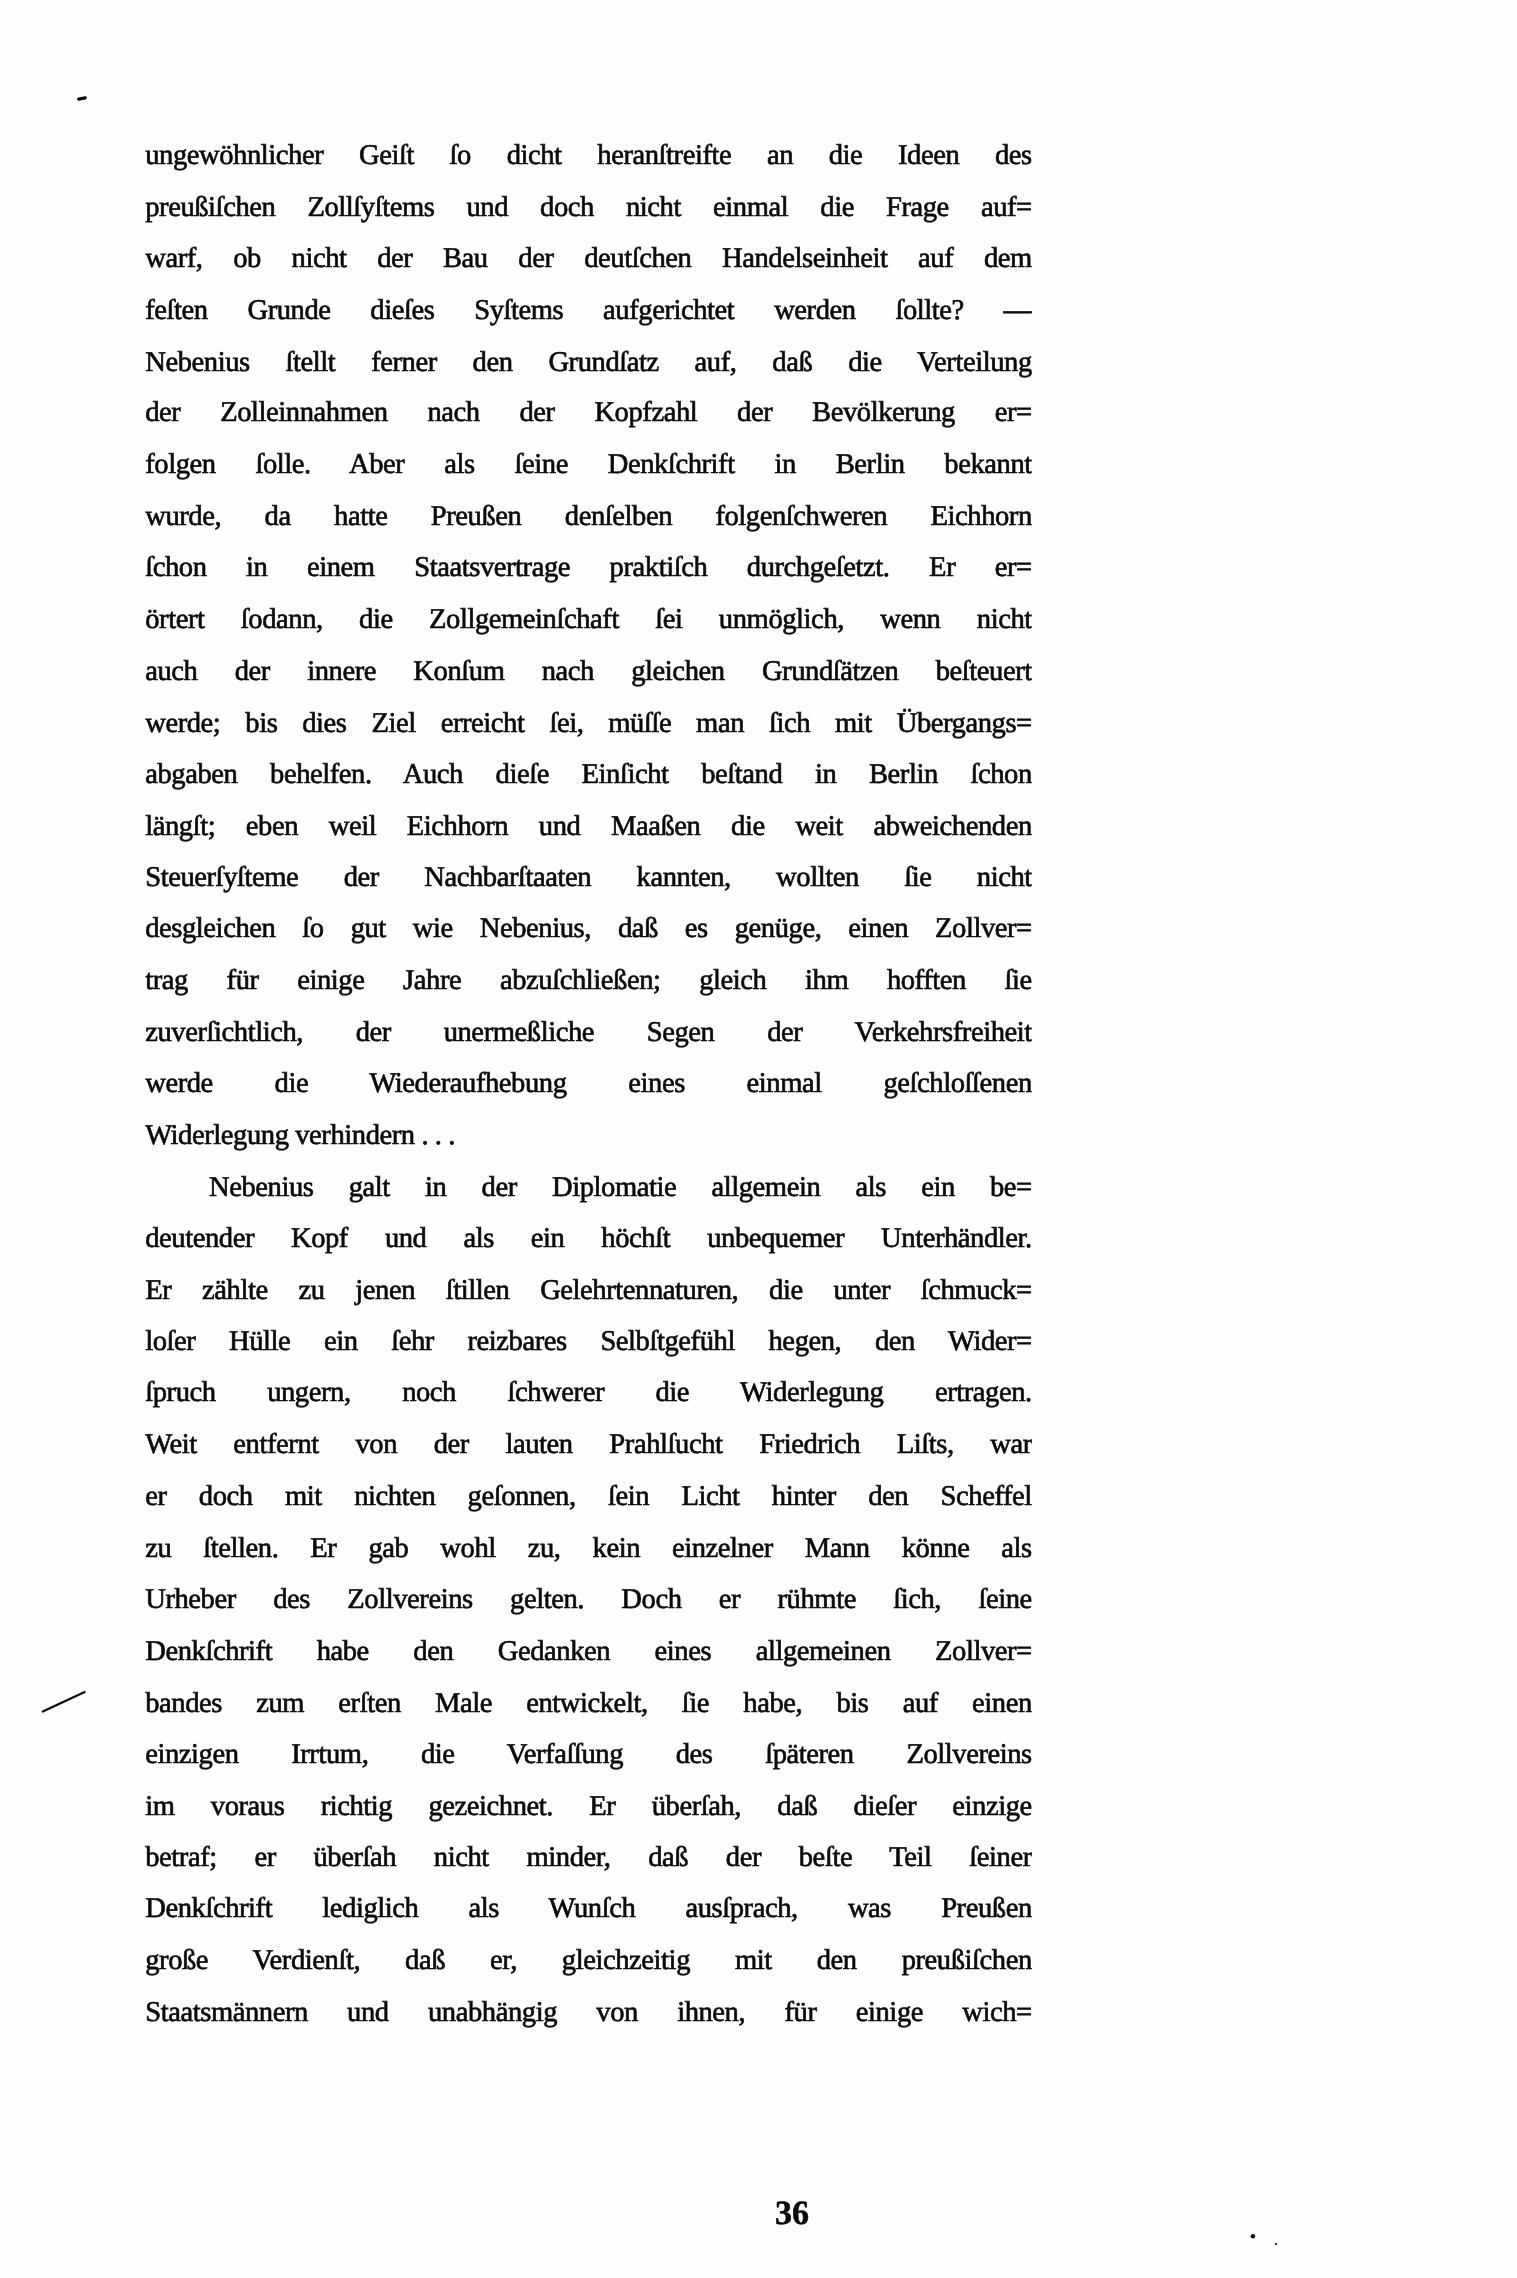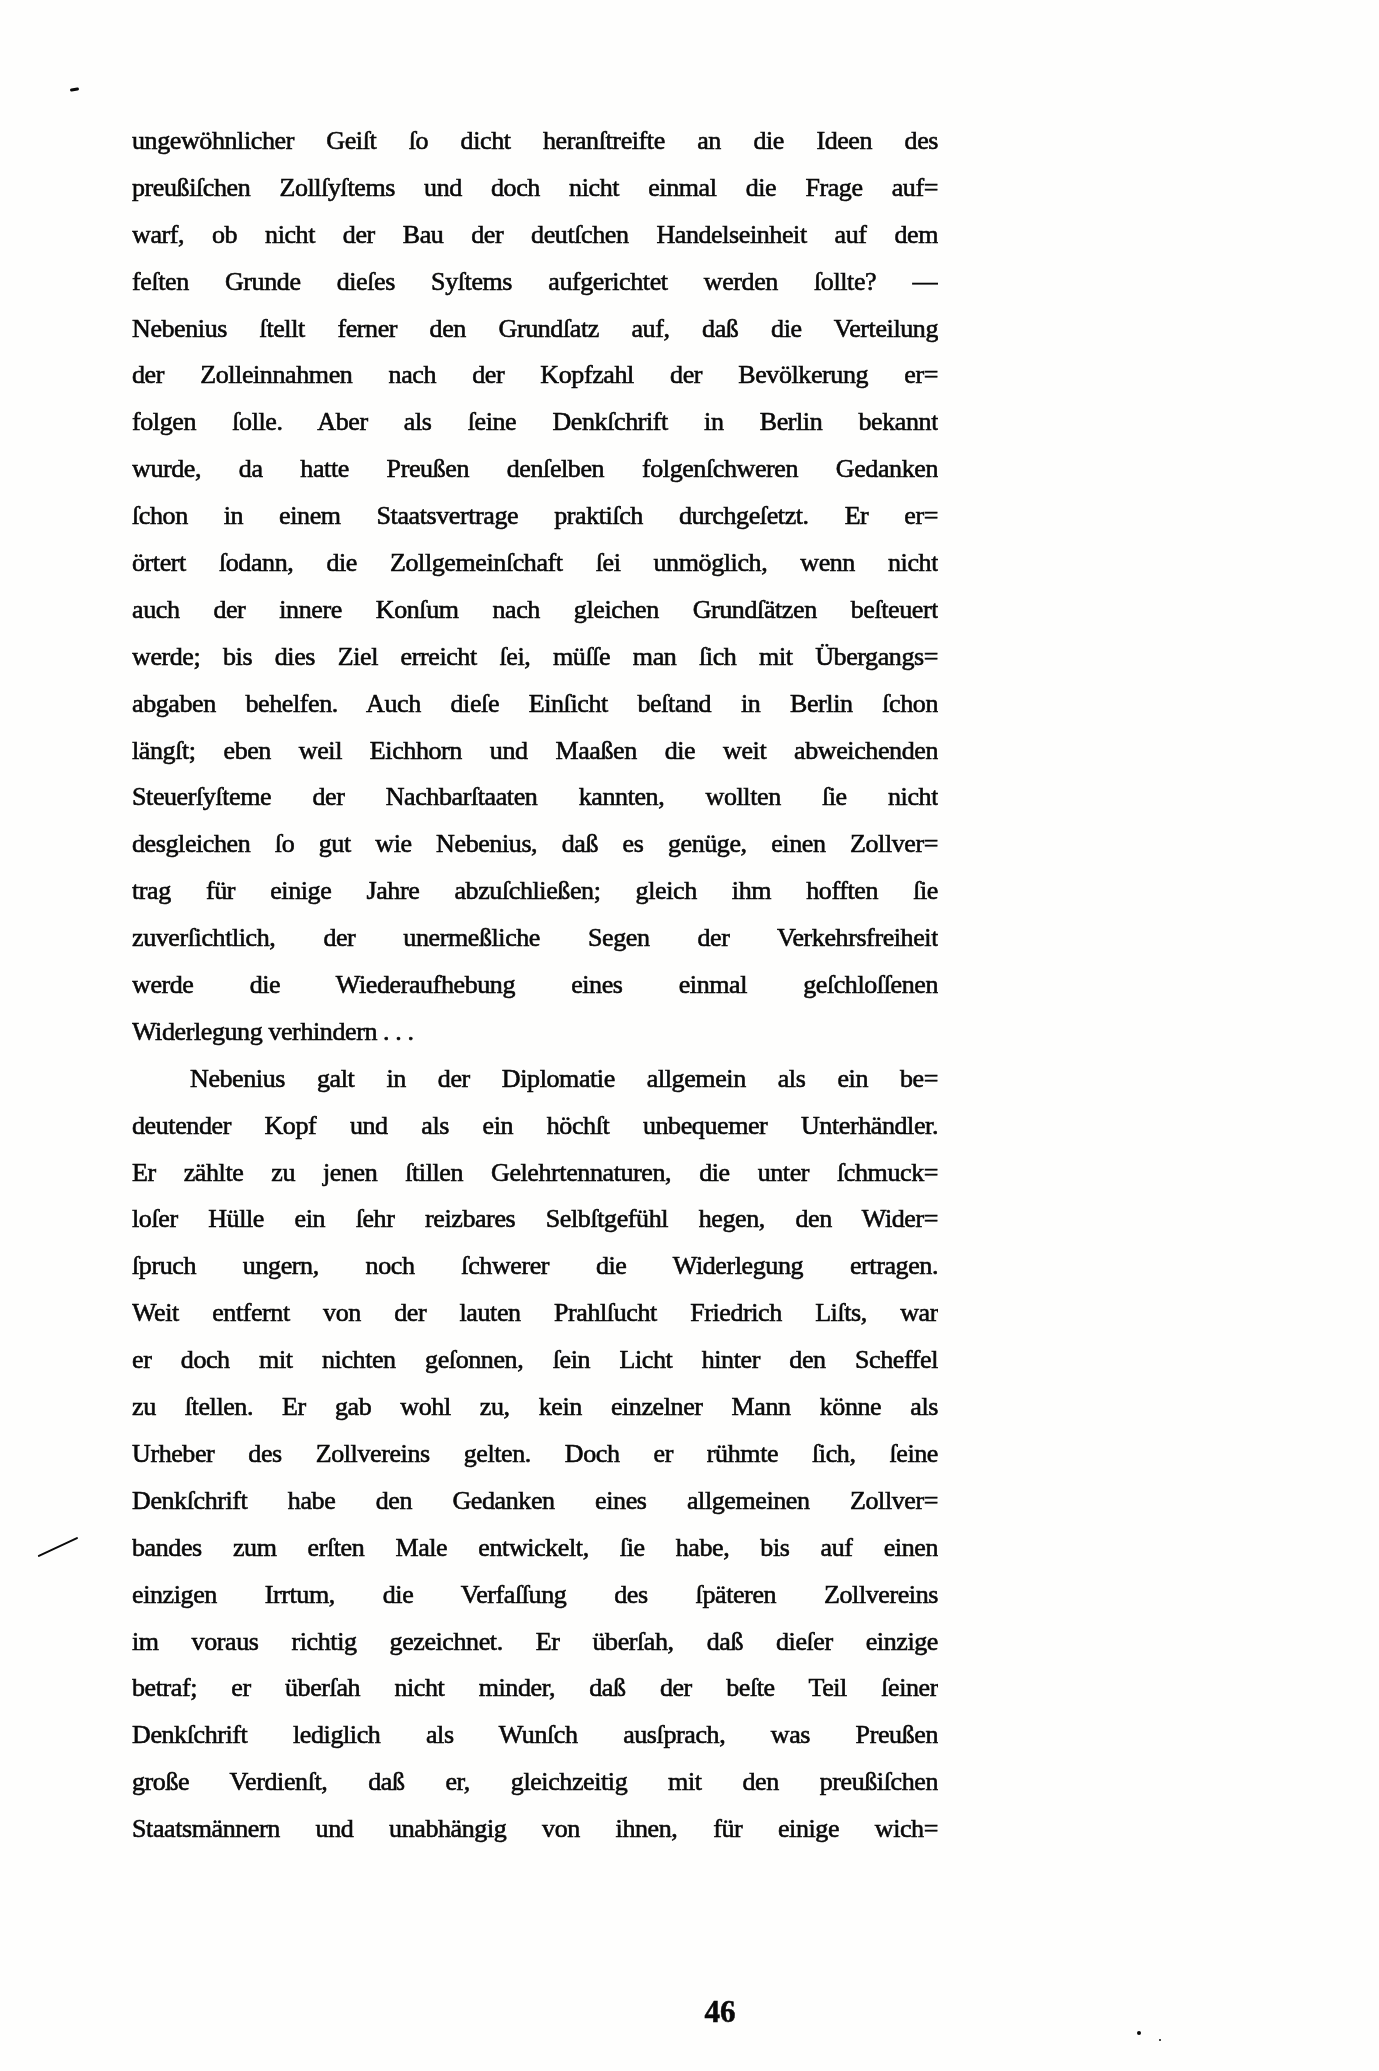--- a/index.html
+++ b/index.html
@@ -81,21 +81,21 @@
   <div class="mark mark-slash"></div>
 
   <div class="textblock">
     <div class="line">ungewöhnlicher Geiſt ſo dicht heranſtreifte an die Ideen des</div>
     <div class="line">preußiſchen Zollſyſtems und doch nicht einmal die Frage auf=</div>
     <div class="line">warf, ob nicht der Bau der deutſchen Handelseinheit auf dem</div>
     <div class="line">feſten Grunde dieſes Syſtems aufgerichtet werden ſollte? —</div>
     <div class="line">Nebenius ſtellt ferner den Grundſatz auf, daß die Verteilung</div>
     <div class="line">der Zolleinnahmen nach der Kopfzahl der Bevölkerung er=</div>
     <div class="line">folgen ſolle.  Aber als ſeine Denkſchrift in Berlin bekannt</div>
-    <div class="line">wurde, da hatte Preußen denſelben folgenſchweren Gedanken</div>
+    <div class="line">wurde, da hatte Preußen denſelben folgenſchweren Eichhorn</div>
     <div class="line">ſchon in einem Staatsvertrage praktiſch durchgeſetzt.  Er er=</div>
     <div class="line">örtert ſodann, die Zollgemeinſchaft ſei unmöglich, wenn nicht</div>
     <div class="line">auch der innere Konſum nach gleichen Grundſätzen beſteuert</div>
     <div class="line">werde; bis dies Ziel erreicht ſei, müſſe man ſich mit Übergangs=</div>
     <div class="line">abgaben behelfen.  Auch dieſe Einſicht beſtand in Berlin ſchon</div>
     <div class="line">längſt; eben weil Eichhorn und Maaßen die weit abweichenden</div>
     <div class="line">Steuerſyſteme der Nachbarſtaaten kannten, wollten ſie nicht</div>
     <div class="line">desgleichen ſo gut wie Nebenius, daß es genüge, einen Zollver=</div>
     <div class="line">trag für einige Jahre abzuſchließen; gleich ihm hofften ſie</div>
     <div class="line">zuverſichtlich, der unermeßliche Segen der Verkehrsfreiheit</div>
@@ -113,17 +113,17 @@
     <div class="line">Denkſchrift habe den Gedanken eines allgemeinen Zollver=</div>
     <div class="line">bandes zum erſten Male entwickelt, ſie habe, bis auf einen</div>
     <div class="line">einzigen Irrtum, die Verfaſſung des ſpäteren Zollvereins</div>
     <div class="line">im voraus richtig gezeichnet.  Er überſah, daß dieſer einzige</div>
     <div class="line">betraf; er überſah nicht minder, daß der beſte Teil ſeiner</div>
     <div class="line">Denkſchrift lediglich als Wunſch ausſprach, was Preußen</div>
     <div class="line">große Verdienſt, daß er, gleichzeitig mit den preußiſchen</div>
     <div class="line">Staatsmännern und unabhängig von ihnen, für einige wich=</div>
   </div>
 
-  <div class="pagenum">46</div>
+  <div class="pagenum">36</div>
 
   <div class="mark mark-speck"></div>
 
 </div>
 
 </body></html>

